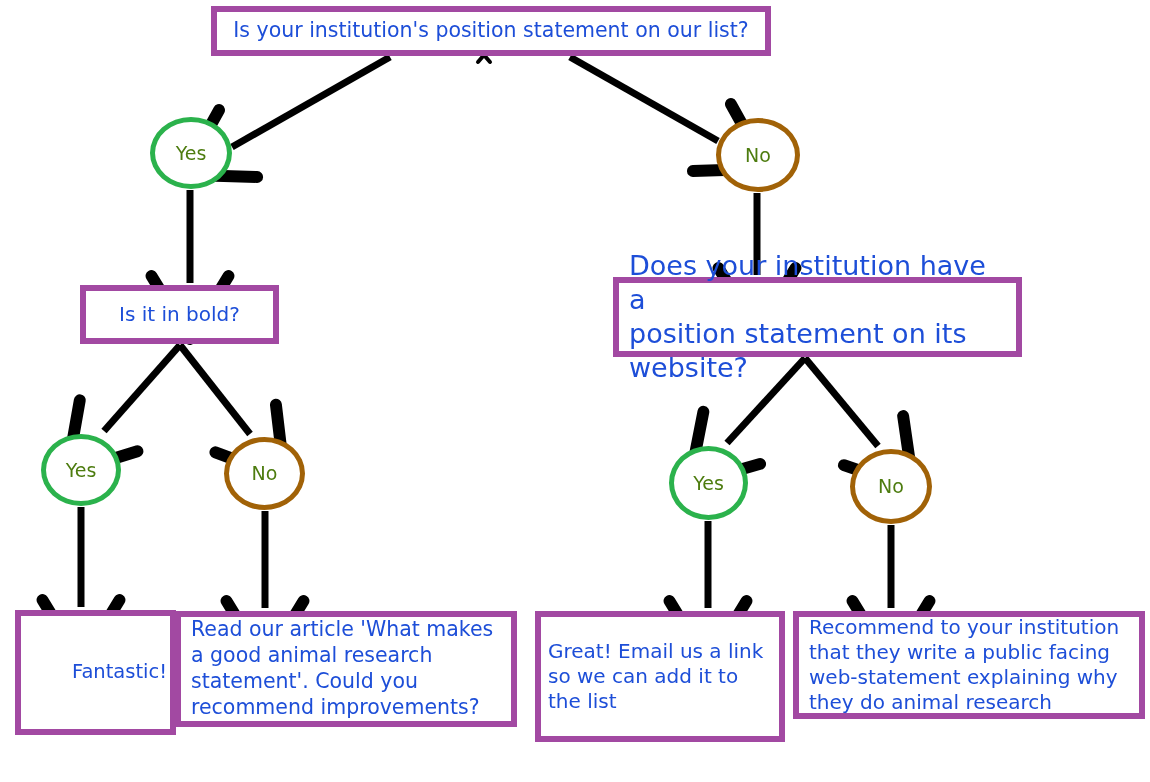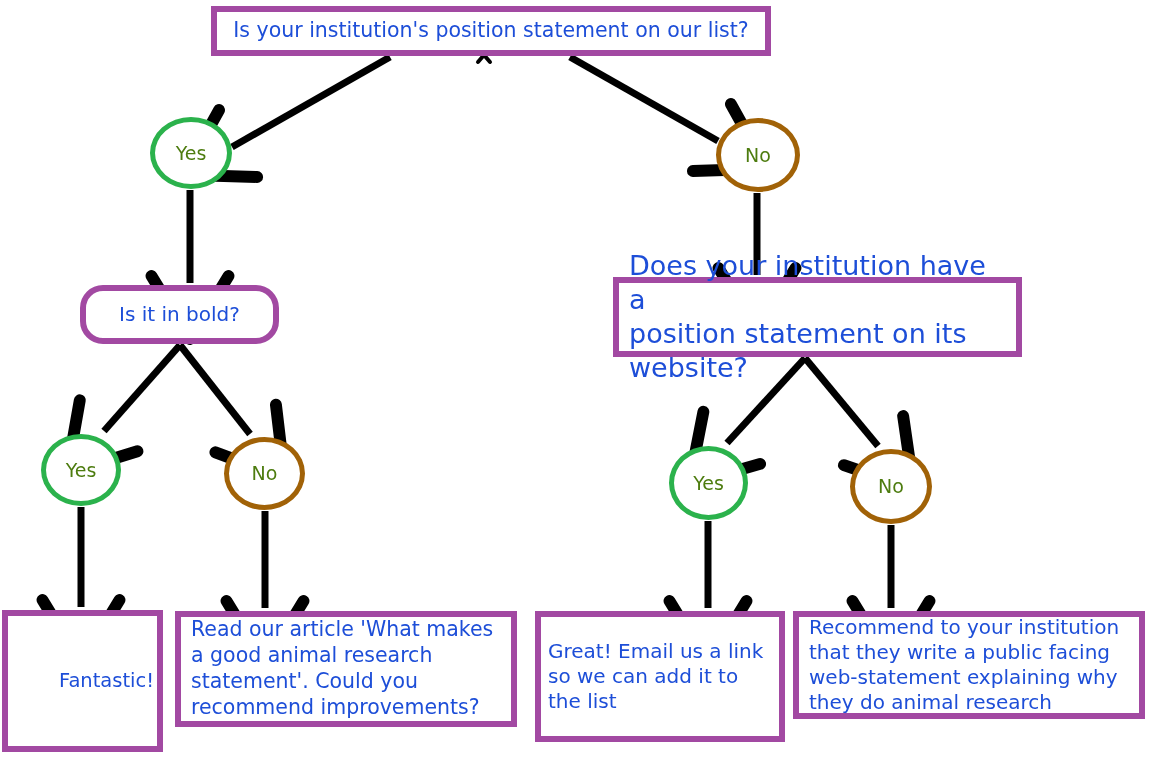--- a/index.html
+++ b/index.html
@@ -51,32 +51,32 @@
   }
 
   
   #box-root {
     left: 211px; top: 6px; width: 560px; height: 50px;
   }
   #box-root .box-text { font-size: 20.5px; }
 
   
   #box-bold {
-    left: 80px; top: 285px; width: 199px; height: 59px; border-radius: 23px;
+    left: 80px; top: 285px; width: 199px; height: 59px;
   }
   #box-bold .box-text { font-size: 20px; }
 
   #box-website {
     left: 613px; top: 277px; width: 409px; height: 80px;
   }
   #box-website .box-text { font-size: 27px; }
 
   
   #box-fantastic {
-    left: 2px; top: 610px; width: 161px; height: 142px; padding-left: 48px;
+    left: 15px; top: 610px; width: 161px; height: 125px; padding-left: 48px;
   }
   #box-fantastic .box-text { font-size: 19.5px; }
 
   #box-read-article {
     left: 175px; top: 611px; width: 342px; height: 116px;
   }
   #box-read-article .box-text { font-size: 20.5px; }
 
   #box-great-email {
     left: 535px; top: 611px; width: 250px; height: 131px;

